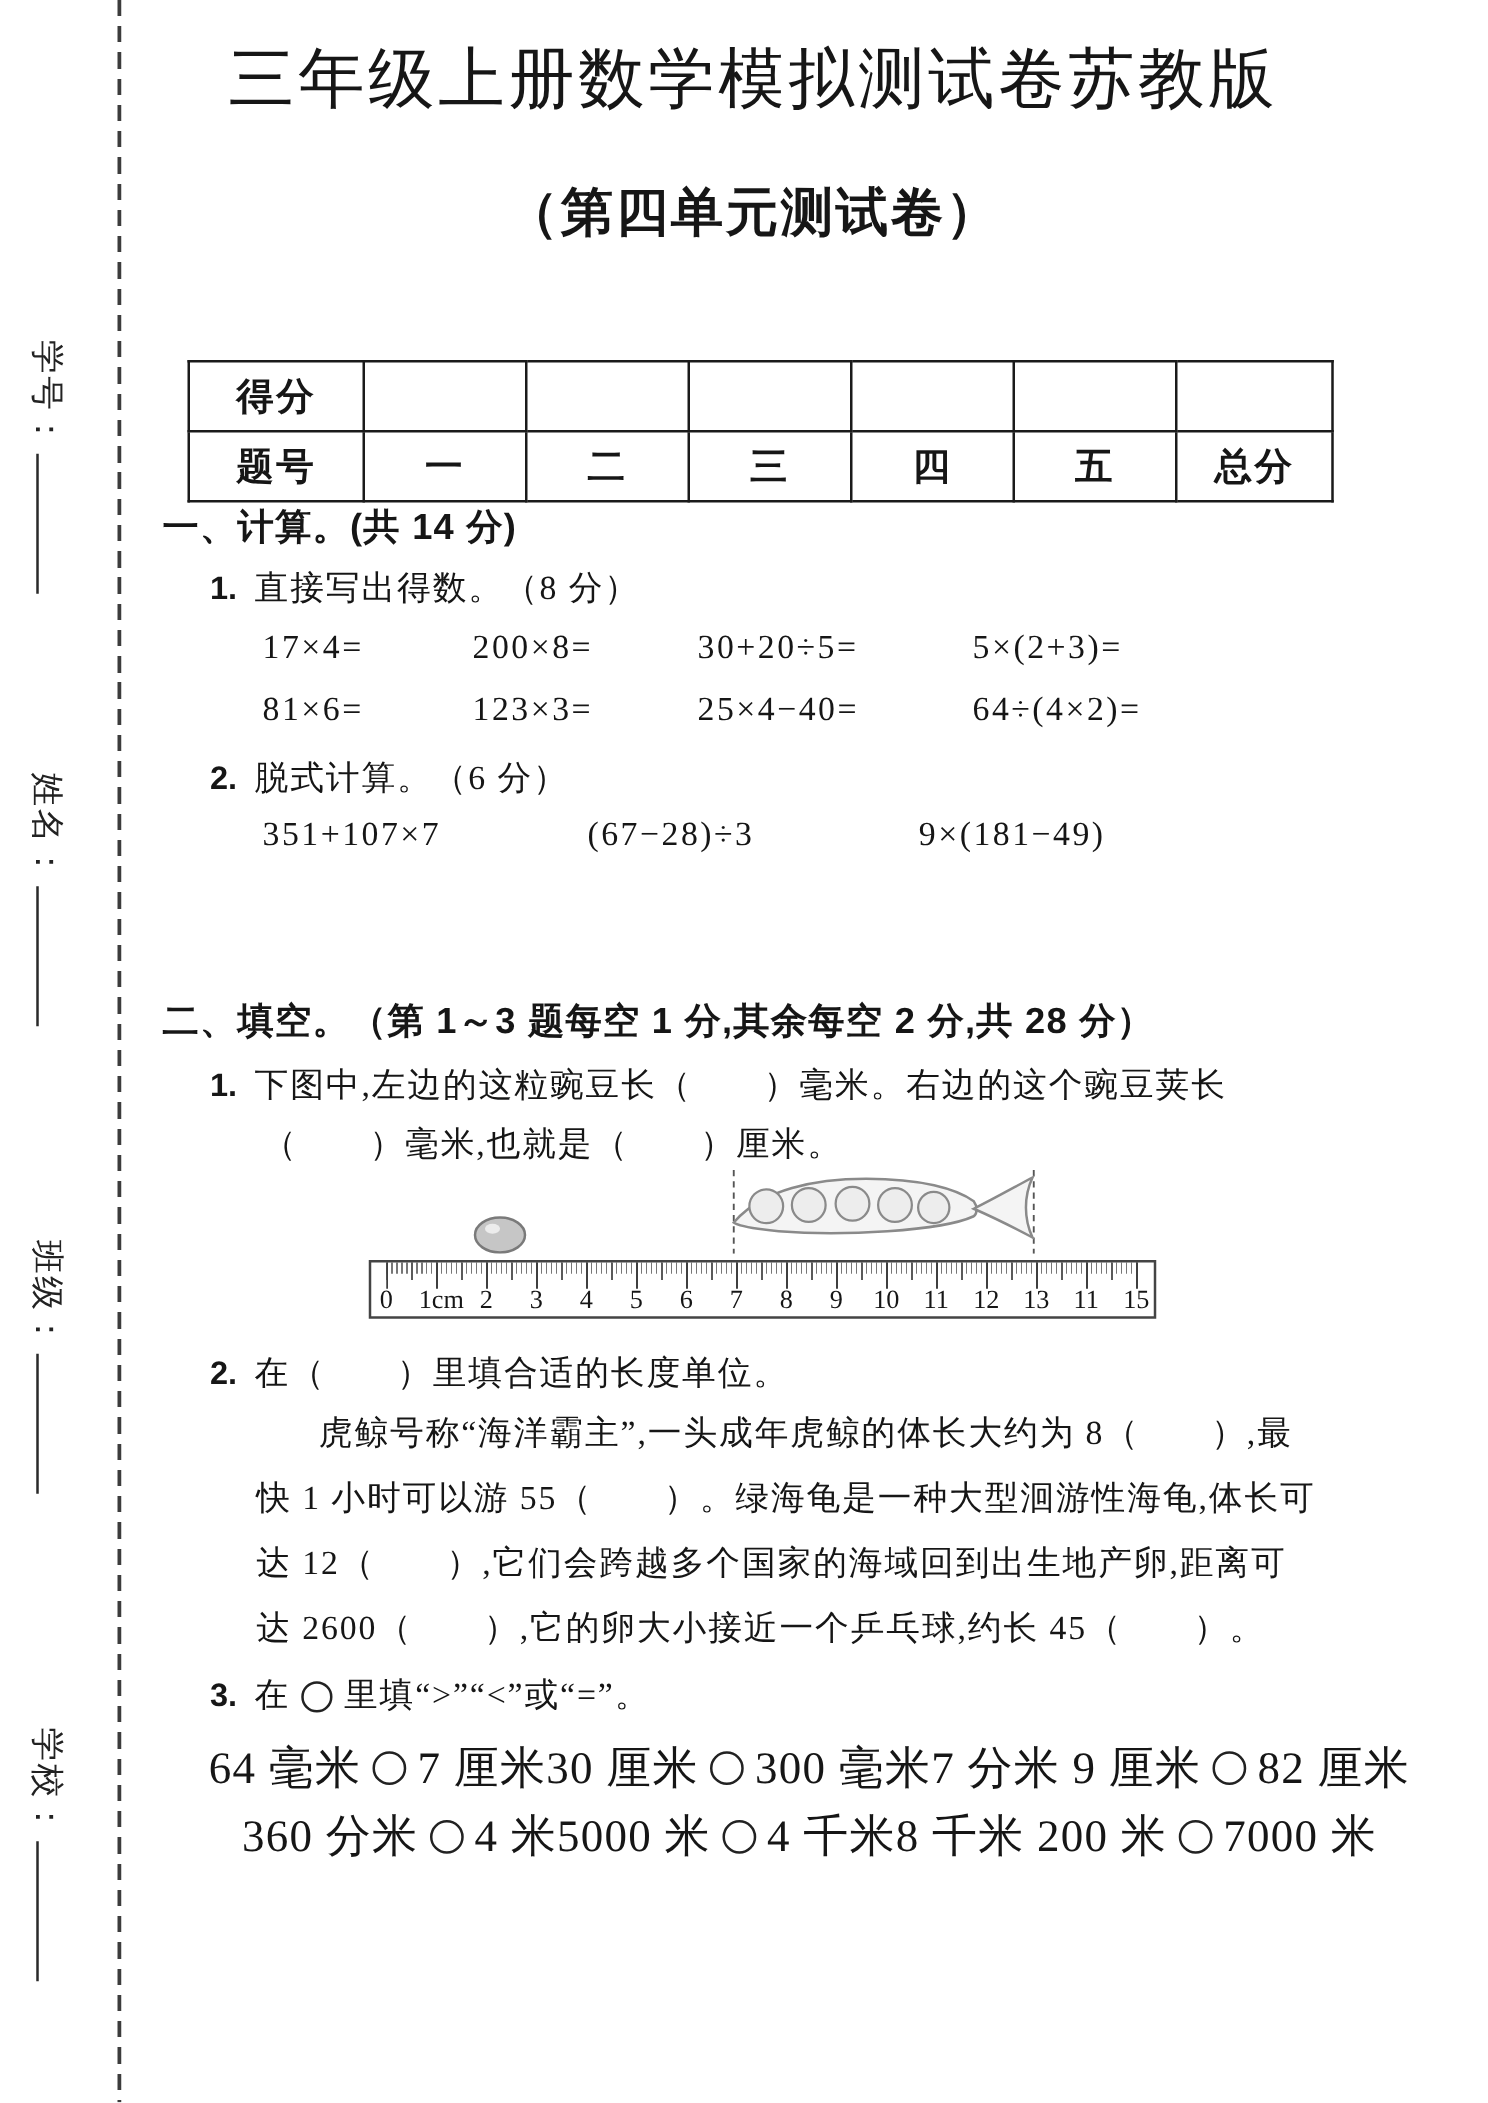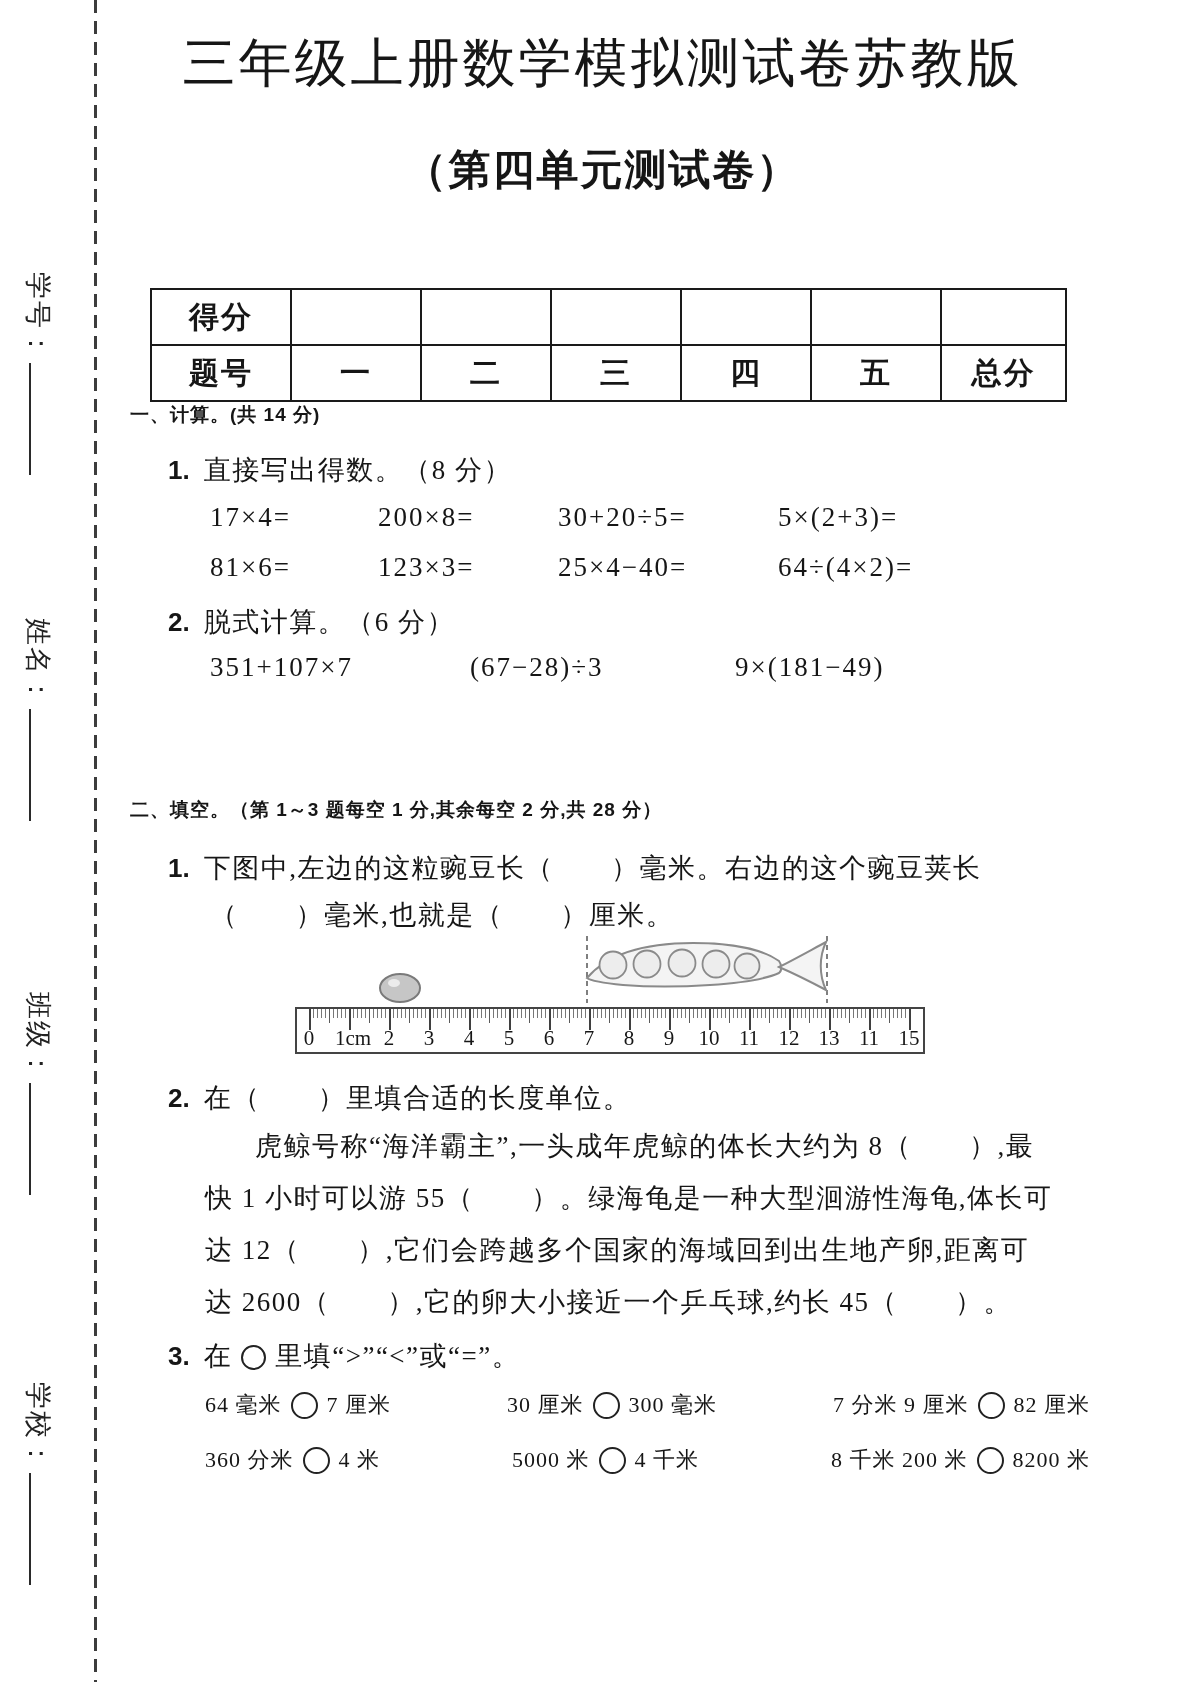--- a/index.html
+++ b/index.html
@@ -21,41 +21,41 @@
   .title{left:0;width:100%;text-align:center;font-family:"Liberation Sans",sans-serif;
     font-weight:400;font-size:53px;letter-spacing:3px}
   .subtitle{left:0;width:100%;text-align:center;font-family:"Liberation Sans",sans-serif;
     font-weight:700;font-size:42px;letter-spacing:2px}
   .meta{left:0;width:100%;text-align:right;font-size:25px;letter-spacing:1px;padding-right:4px}
 
   table.score{border-collapse:collapse;table-layout:fixed}
   table.score td{border:2.4px solid #1a1a1a;height:56px;text-align:center;vertical-align:middle;
     font-family:"Liberation Sans",sans-serif;font-weight:700;font-size:30px;letter-spacing:2px}
 
-  .sec-h{font-family:"Liberation Sans",sans-serif;font-weight:700;font-size:19px;
+  .sec-h{font-family:"Liberation Sans",sans-serif;font-weight:700;font-size:29px;
     letter-spacing:1px;white-space:nowrap}
   .qline{font-size:27px;letter-spacing:1.5px;white-space:nowrap}
   .qnum{font-family:"Liberation Sans",sans-serif;font-weight:700;font-size:26px;
     letter-spacing:0;margin-right:14px}
   .expr{position:absolute;font-size:27px;letter-spacing:2px;white-space:nowrap}
   .para{font-size:27px;letter-spacing:1.5px;white-space:nowrap}
 
   
   .fig{width:630px}
   .ruler{width:630px;height:47px;border:2px solid #444;position:relative;
     background:
       repeating-linear-gradient(to right,#3f3f3f 0 1.6px,transparent 1.6px 40px) 12px 0/602px 21px no-repeat,
       repeating-linear-gradient(to right,#5a5a5a 0 1.2px,transparent 1.2px 20px) 12px 0/602px 14px no-repeat,
       repeating-linear-gradient(to right,#777 0 1px,transparent 1px 4px) 12px 0/602px 9px no-repeat,
       #fff}
   .rl{position:absolute;bottom:1px;transform:translateX(-50%);font-size:21px;
     font-family:"Liberation Serif",serif;white-space:nowrap}
 
   
-  .cmp-row{display:flex;justify-content:space-between;width:885px;font-size:22px;letter-spacing:1px}
+  .cmp-row{display:flex;justify-content:center;width:885px;font-size:36px;letter-spacing:1px}
   .cmp{white-space:nowrap;display:flex;align-items:center}
   .circle{display:inline-block;width:27px;height:27px;border:2px solid #222;border-radius:50%;
     margin:0 9px;flex:none;background:#fff}
   .circle.sm{width:25px;height:25px;vertical-align:-5px}
 
   .footer{left:0;width:100%;text-align:center;font-size:21px;letter-spacing:1px}
 </style>
 </head>
 <body>
 
@@ -220,19 +220,19 @@
           <span>4 米</span>
       </span>
       <span class="cmp">
         <span>5000 米</span>
           <span class="circle"></span>
           <span>4 千米</span>
       </span>
       <span class="cmp">
         <span>8 千米 200 米</span>
           <span class="circle"></span>
-          <span>8200 米</span>
+          <span>7000 米</span>
       </span>
     </div>
 
 
   </div>
 </div>
 
 </body></html>

